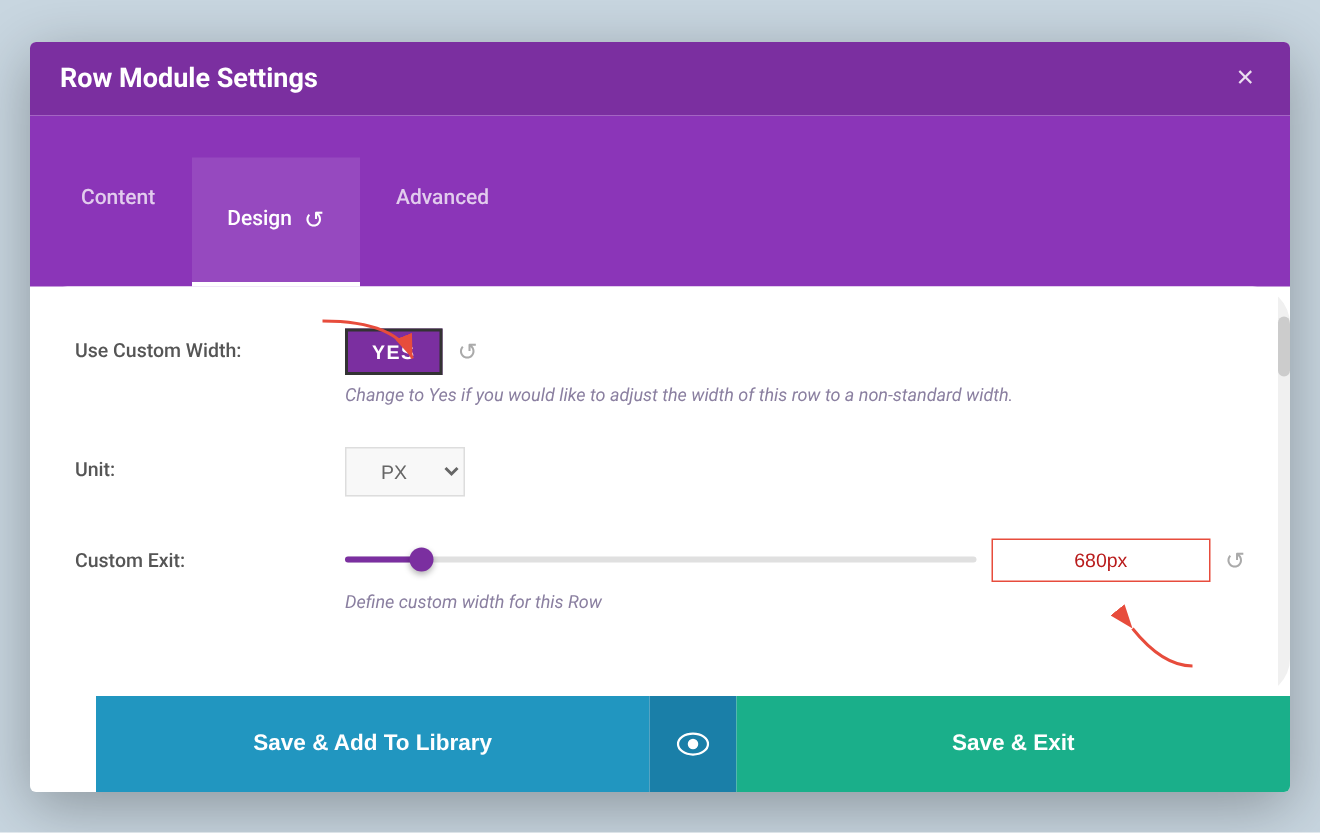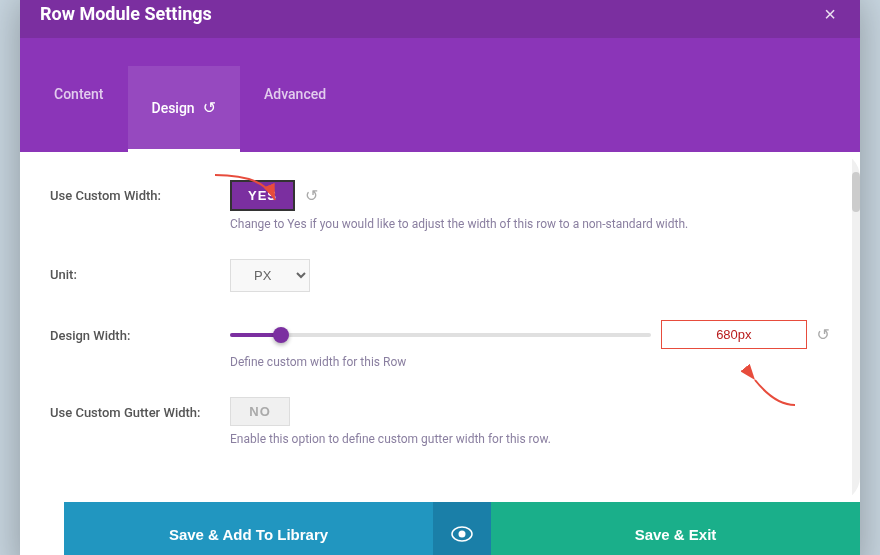--- a/index.html
+++ b/index.html
@@ -117,20 +117,21 @@
 
     .setting-control-row {
       display: flex;
       align-items: center;
       gap: 10px;
     }
 
     .setting-description {
       font-size: 12px;
       color: #8a7fa0;
+      font-style: italic;
       margin-top: 6px;
     }
 
     
     .toggle-btn {
       background: #7b2fa0;
       color: #fff;
       border: 2px solid #333;
       padding: 6px 16px;
       font-size: 13px;
@@ -340,21 +341,21 @@
             <select class="unit-select">
               <option>PX</option>
               <option>%</option>
               <option>EM</option>
             </select>
           </div>
         </div>
       </div>
 
       <div class="setting-row" style="position:relative;">
-        <div class="setting-label">Design Width:</div>
+        <div class="setting-label">Custom Exit:</div>
         <div class="setting-control">
           <div class="setting-control-row">
             <div class="slider-container">
               <div class="slider-track">
                 <div class="slider-fill"></div>
                 <div class="slider-thumb"></div>
               </div>
             </div>
             <input class="width-input-box" type="text" value="680px" style="border: 1.5px solid rgb(231, 76, 60); padding: 6px 10px; font-size: 13px; color: #b91c1c; min-width: 75px; text-align: center;">
             <span class="reset-icon">↺</span>
@@ -365,29 +366,20 @@
         <svg class="annotation-arrow" style="position:absolute;right:25px;top:30px;width:70px;height:60px;">
           <defs>
             <marker id="arrowhead2" markerWidth="8" markerHeight="6" refX="0" refY="3" orient="auto">
               <polygon points="8 0, 0 3, 8 6" fill="#e74c3c"></polygon>
             </marker>
           </defs>
           <path d="M 60 55 Q 40 55 20 30" stroke="#e74c3c" stroke-width="2" fill="none" marker-end="url(#arrowhead2)"></path>
         </svg>
       </div>
 
-      <div class="setting-row">
-        <div class="setting-label">Use Custom Gutter Width:</div>
-        <div class="setting-control">
-          <div class="setting-control-row">
-            <button class="toggle-btn no-btn">NO</button>
-          </div>
-          <div class="setting-description">Enable this option to define custom gutter width for this row.</div>
-        </div>
-      </div>
 
     </div>
 
     <div class="modal-footer">
       <button class="btn-save-library">Save &amp; Add To Library</button>
       <button class="btn-eye">
         <svg width="22" height="16" viewBox="0 0 22 16">
           <ellipse cx="11" cy="8" rx="10" ry="7" stroke="white" stroke-width="1.5" fill="none"></ellipse>
           <circle cx="11" cy="8" r="3.5" fill="white"></circle>
         </svg>

